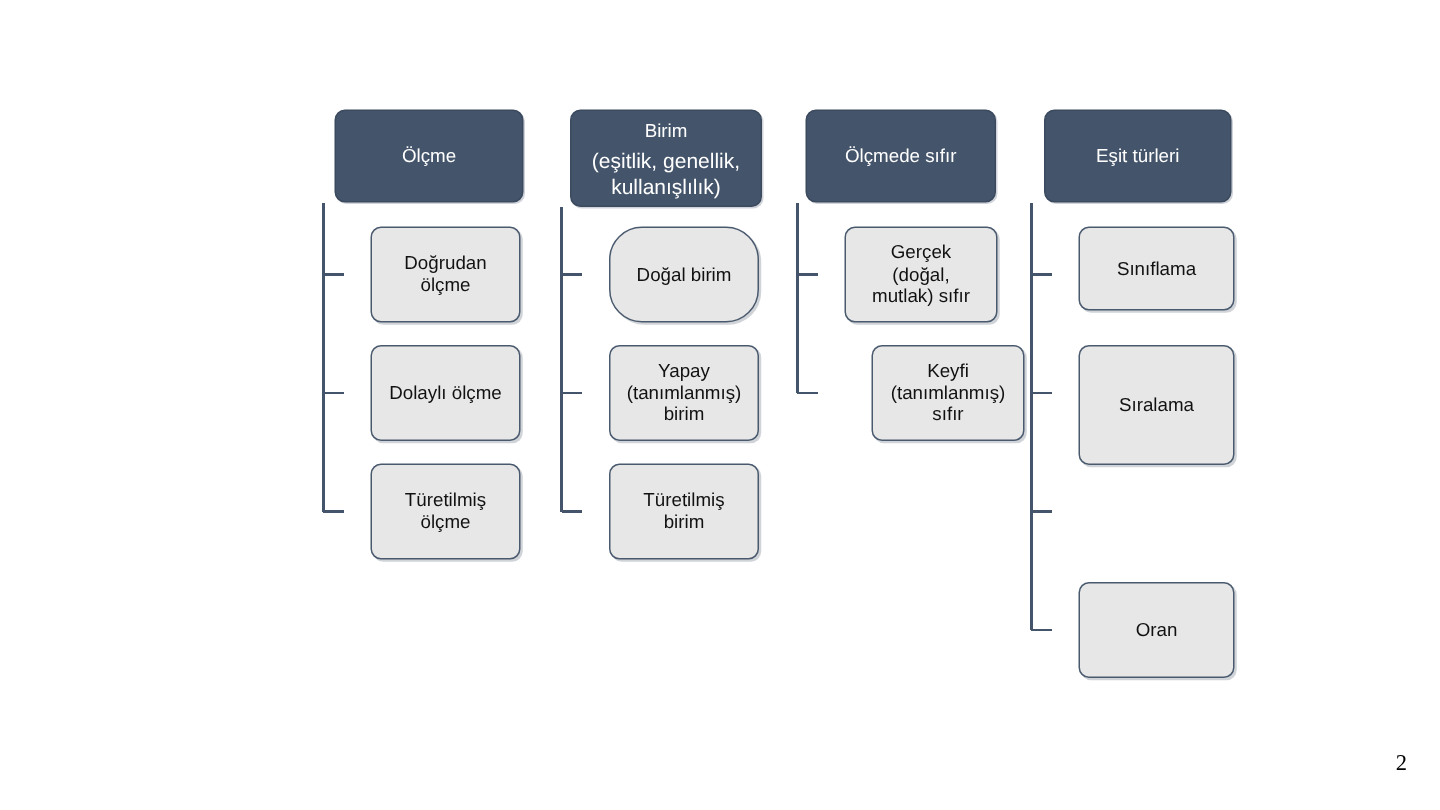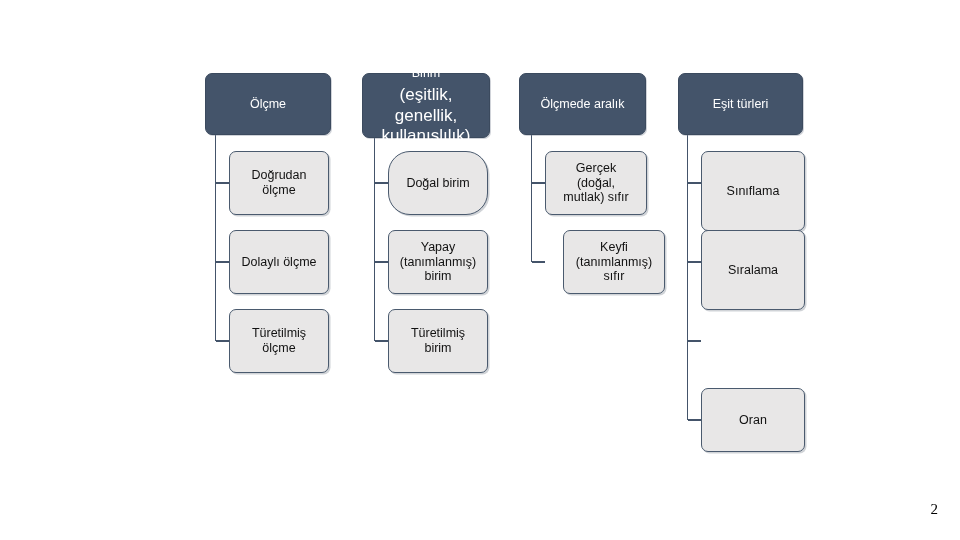--- a/index.html
+++ b/index.html
@@ -39,20 +39,21 @@
   .node {
     position: absolute;
     box-sizing: border-box;
     display: flex;
     align-items: center;
     justify-content: center;
     text-align: center;
     border-radius: 7px;
     line-height: 1.18;
     padding: 2px 5px;
+    margin-left: 18px;
   }
 
   .node .lbl {
     display: block;
     width: 100%;
     white-space: pre-line;
   }
 
   
   .node.header {
@@ -60,21 +61,21 @@
     border: 1px solid #3b4a5e;
     color: #ffffff;
     font-size: 12.5px;
     box-shadow: 1px 1px 0 rgba(120,130,145,0.35);
   }
   .node.header.two-line .lbl {
     line-height: 1.45;
   }
   .node.header .sub {
     display: block;
-    font-size: 17px;
+    font-size: 14px;
     line-height: 1.2;
     margin-top: 3px;
   }
 
   
   .node.item {
     background: #e8e7e7;
     border: 1.6px solid #4a5a6e;
     color: #111111;
     font-size: 12.5px;
@@ -150,39 +151,39 @@
     <span class="lbl">Yapay
 (tanımlanmış)
 birim</span>
   </div>
   <div class="node item" style="left:388px; top:309px; width:100px; height:64px;">
     <span class="lbl">Türetilmiş
 birim</span>
   </div>
 
   <div class="node header" style="left:519px; top:73px; width:127px; height:62px;">
-    <span class="lbl">Ölçmede aralık</span>
+    <span class="lbl">Ölçmede sıfır</span>
   </div>
 
   <div class="node item" style="left:545px; top:151px; width:102px; height:64px;">
     <span class="lbl">Gerçek
 (doğal,
 mutlak) sıfır</span>
   </div>
   <div class="node item" style="left:563px; top:230px; width:102px; height:64px;">
     <span class="lbl">Keyfi
 (tanımlanmış)
 sıfır</span>
   </div>
 
   <div class="node header" style="left:678px; top:73px; width:125px; height:62px;">
     <span class="lbl">Eşit türleri</span>
   </div>
 
-  <div class="node item" style="left:701px; top:151px; width:104px; height:80px;justify-content:center;">
+  <div class="node item" style="left:701px; top:151px; width:104px; height:56px;justify-content:center;">
     <span class="lbl">Sınıflama</span>
   </div>
   <div class="node item" style="left:701px; top:230px; width:104px; height:80px;">
     <span class="lbl">Sıralama</span>
   </div>
   <div class="node item" style="left:701px; top:388px; width:104px; height:64px;">
     <span class="lbl">Oran</span>
   </div>
 
   <div id="page-number">2</div>

